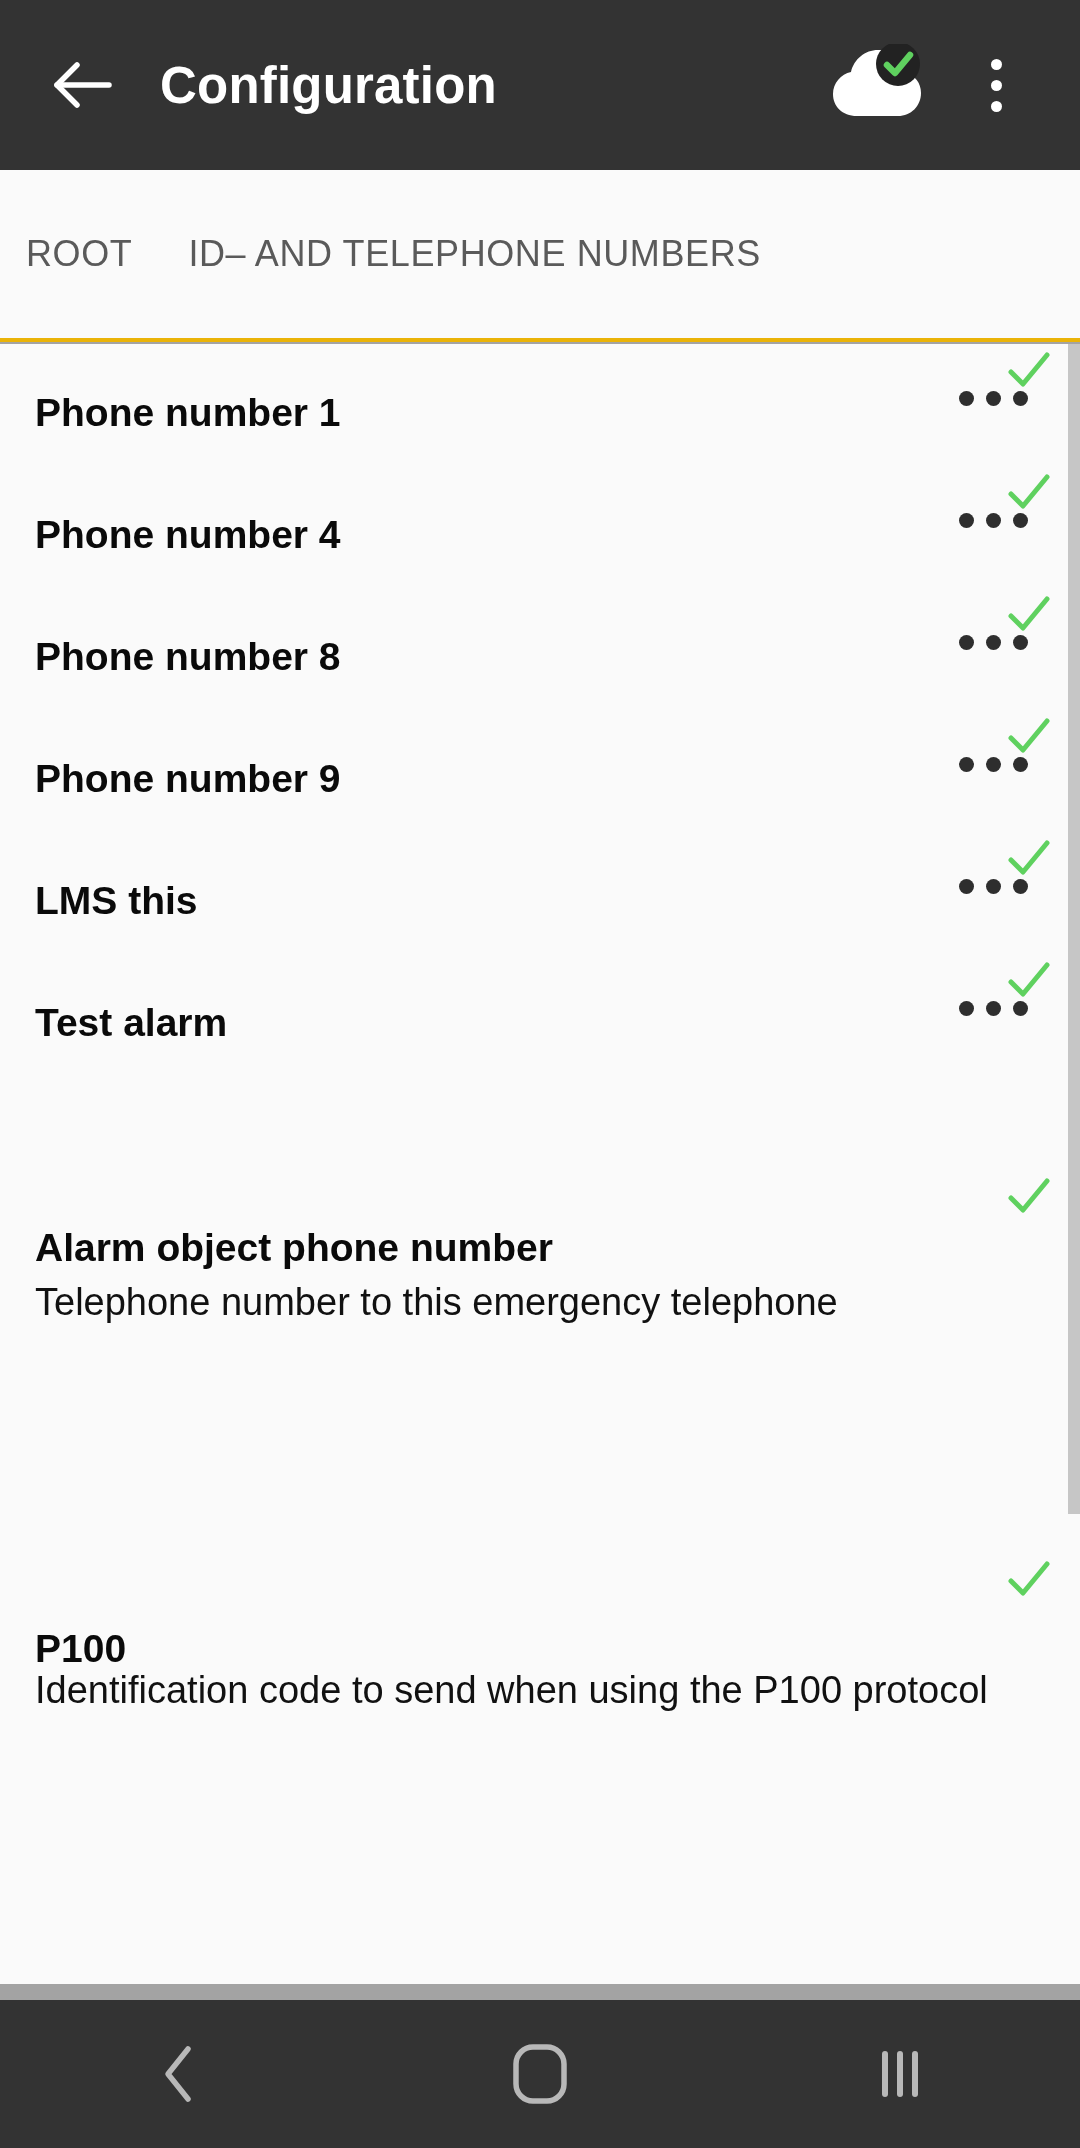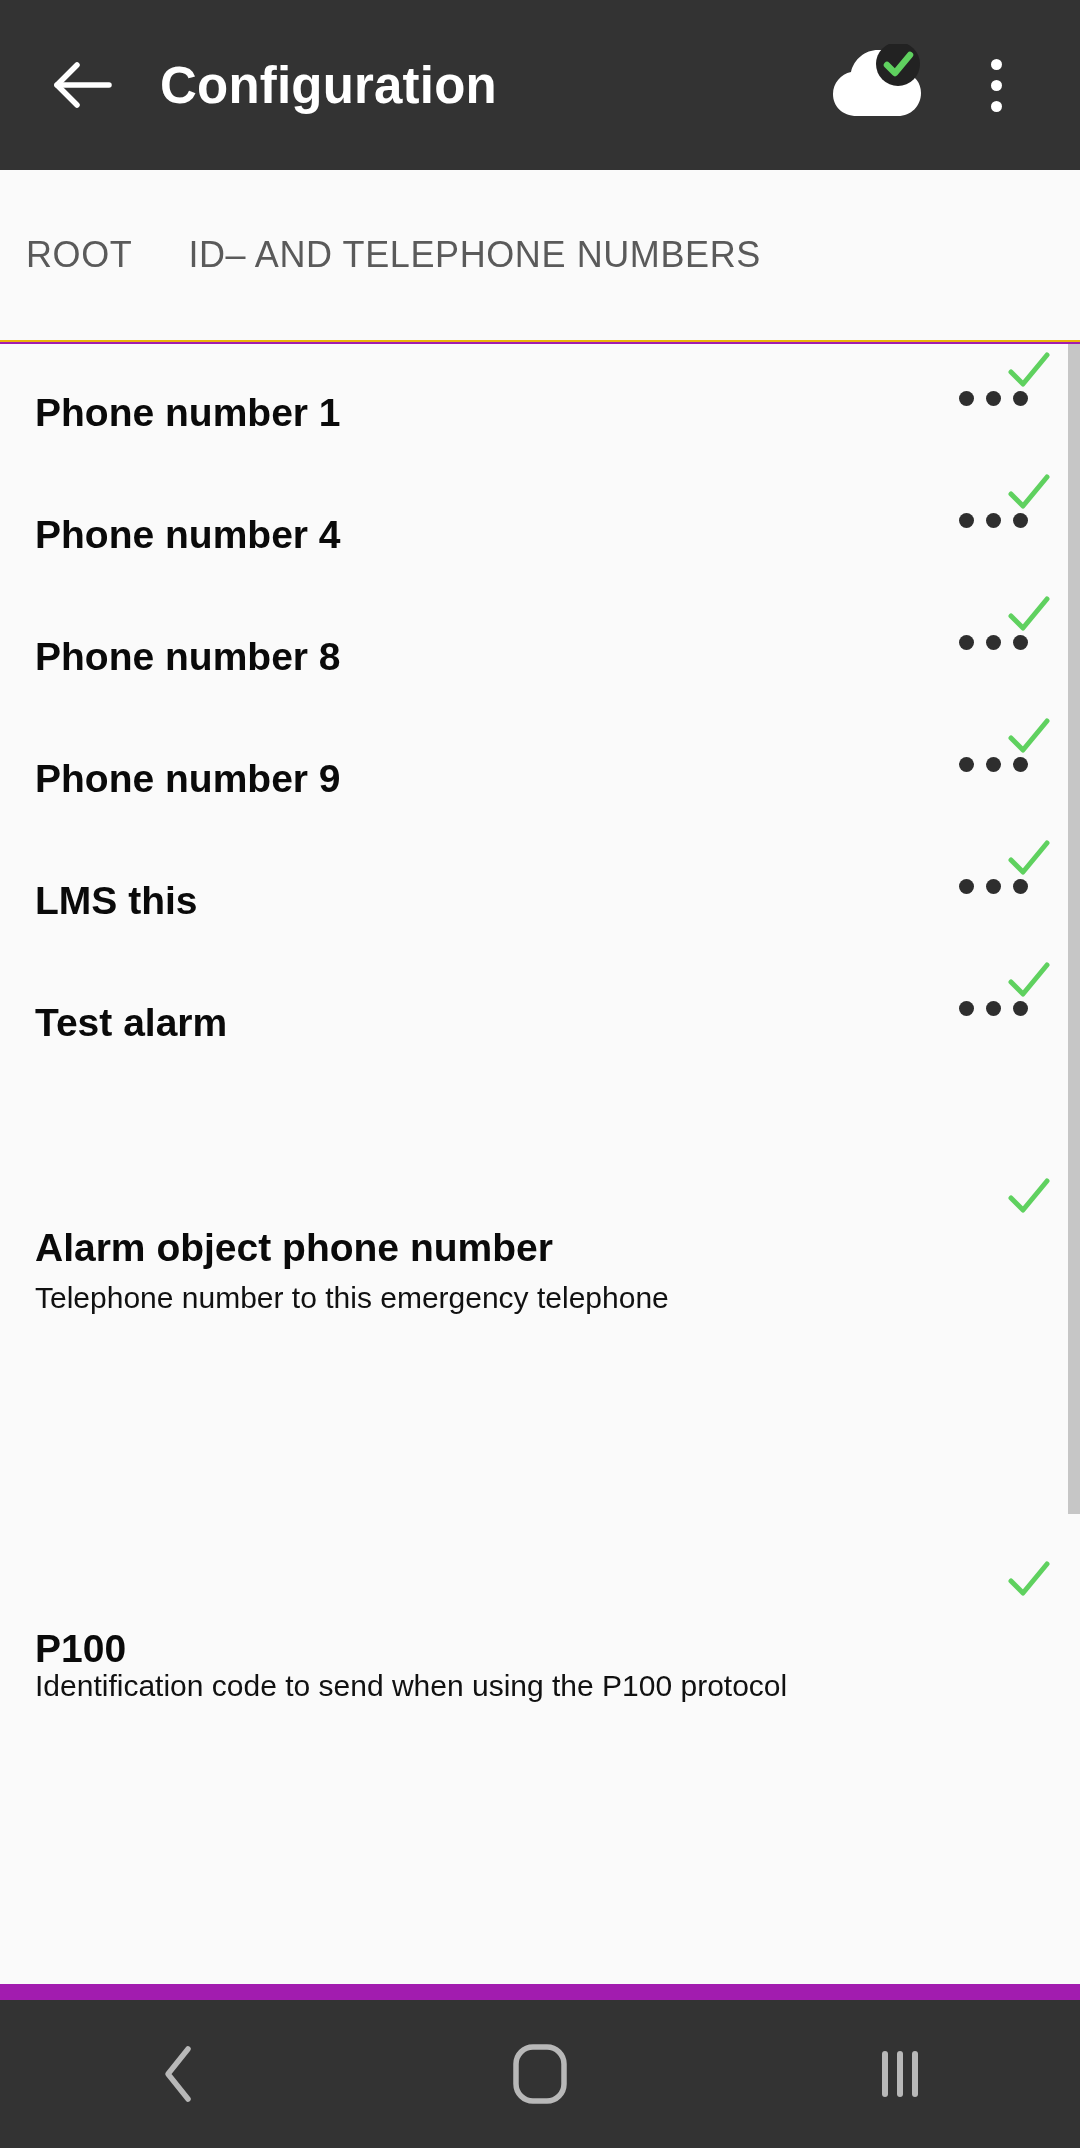--- a/index.html
+++ b/index.html
@@ -12,21 +12,21 @@
     height: 2148px;
     overflow: hidden;
     font-family: "Liberation Sans", sans-serif;
     -webkit-font-smoothing: antialiased;
   }
 
   #screen {
     position: relative;
     width: 1080px;
     height: 2148px;
-    background: #a21caf;
+    background: #a3a3a3;
     overflow: hidden;
   }
 
   
   .appbar {
     position: absolute;
     top: 0; left: 0;
     width: 1080px;
     height: 170px;
     background: #333333;
@@ -78,21 +78,21 @@
     gap: 10px;
   }
 
   
   .breadcrumb {
     position: absolute;
     top: 170px; left: 0;
     width: 1080px;
     height: 172px;
     background: #fafafa;
-    border-bottom: 2px solid #eab308;
+    border-bottom: 4px solid #eab308;
     display: flex;
     align-items: center;
     box-sizing: border-box;
   }
   .crumb {
     font-size: 36px;
     color: #5a5a5a;
     letter-spacing: 0.6px;
     font-weight: 400;
     white-space: nowrap;
@@ -119,21 +119,21 @@
     position: absolute;
     left: 35px;
     font-size: 39px;
     font-weight: bold;
     color: #0a0a0a;
     white-space: nowrap;
   }
   .row-desc {
     position: absolute;
     left: 35px;
-    font-size: 30px;
+    font-size: 38px;
     font-weight: 400;
     color: #111111;
     white-space: nowrap;
   }
   .row-check {
     position: absolute;
     right: 28px;
     width: 46px;
     height: 46px;
   }

